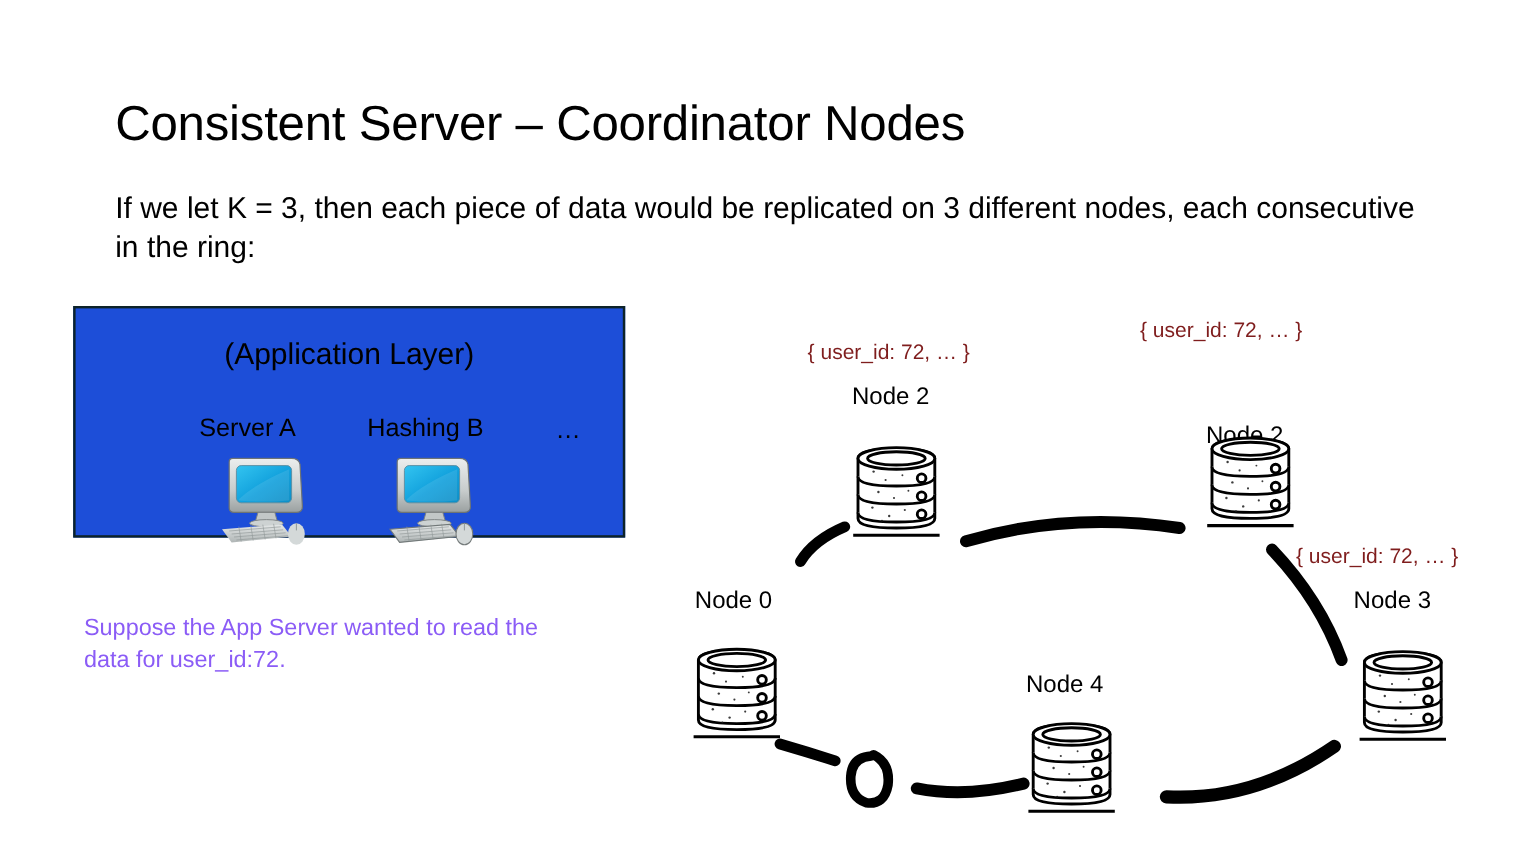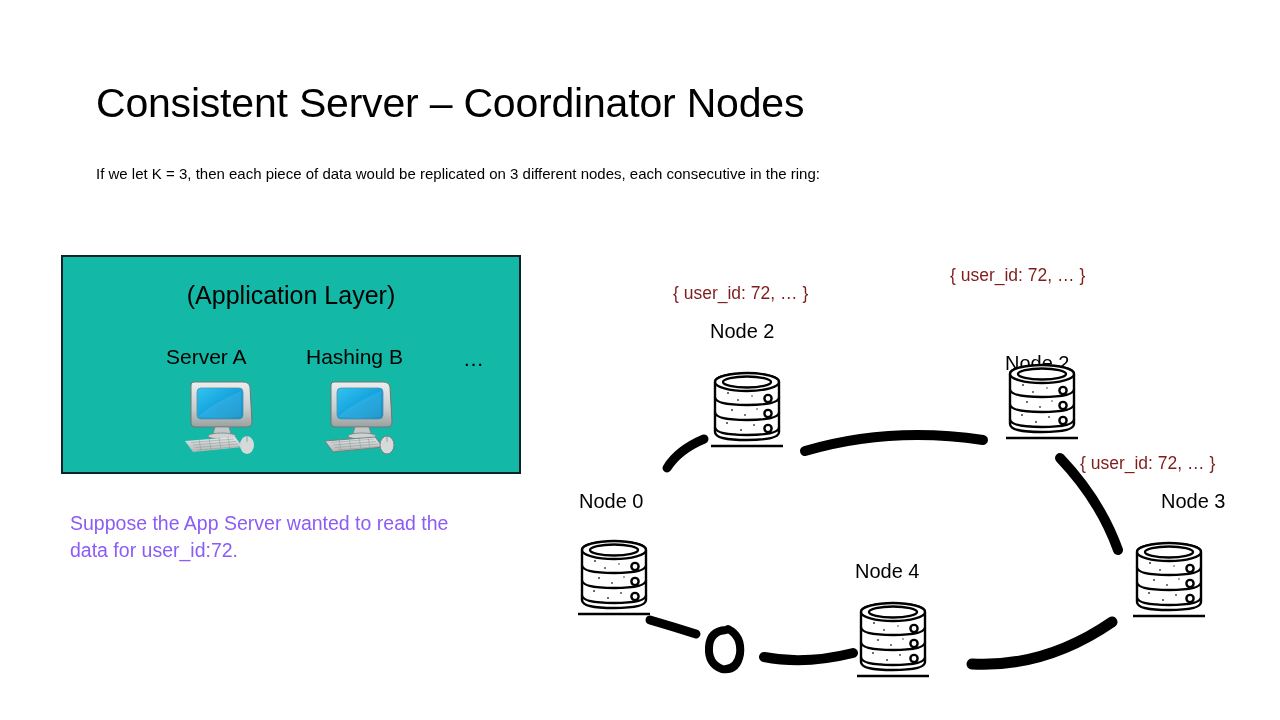--- a/index.html
+++ b/index.html
@@ -27,34 +27,34 @@
     white-space: nowrap;
     color: #000;
   }
 
   
   #slide-body {
     position: absolute;
     left: 96px;
     top: 158px;
     width: 1090px;
-    font-size: 15px;
+    font-size: 25px;
     line-height: 32px;
     color: #000;
   }
 
   
   #app-layer-box {
     position: absolute;
     left: 61px;
     top: 255px;
     width: 460px;
-    height: 219px;
+    height: 193px;
     border: 2.5px solid #0d2329;
-    background: #14b8a6;
+    background: #1d4ed8;
     box-sizing: border-box;
   }
   #app-layer-title {
     position: absolute;
     left: 0;
     top: 24px;
     width: 100%;
     text-align: center;
     font-size: 25px;
     color: #000;
@@ -124,21 +124,21 @@
   
   #db-node-0 { left: 34px;  top: 278px; }
   #db-node-1 { left: 167px; top: 110px; }
   #db-node-2 { left: 462px; top: 102px; }
   #db-node-3 { left: 589px; top: 280px; }
   #db-node-4 { left: 313px; top: 340px; }
 
   #node-0-label { left: 39px;  top: 240px; }
   #node-1-label { left: 170px; top: 70px; }
   #node-2-label { left: 465px; top: 58px; margin-top: 44px; }
-  #node-3-label { left: 588px; top: 240px; margin-left: 33px; }
+  #node-3-label { left: 588px; top: 240px; }
   #node-4-label { left: 315px; top: 310px; }
 
   #node-1-payload { left: 133px; top: 33px; }
   #node-2-payload { left: 410px; top: 15px; }
   #node-3-payload { left: 540px; top: 203px; }
 </style>
 </head>
 <body>
 
 <div id="slide-title">Consistent Server – Coordinator Nodes</div>

